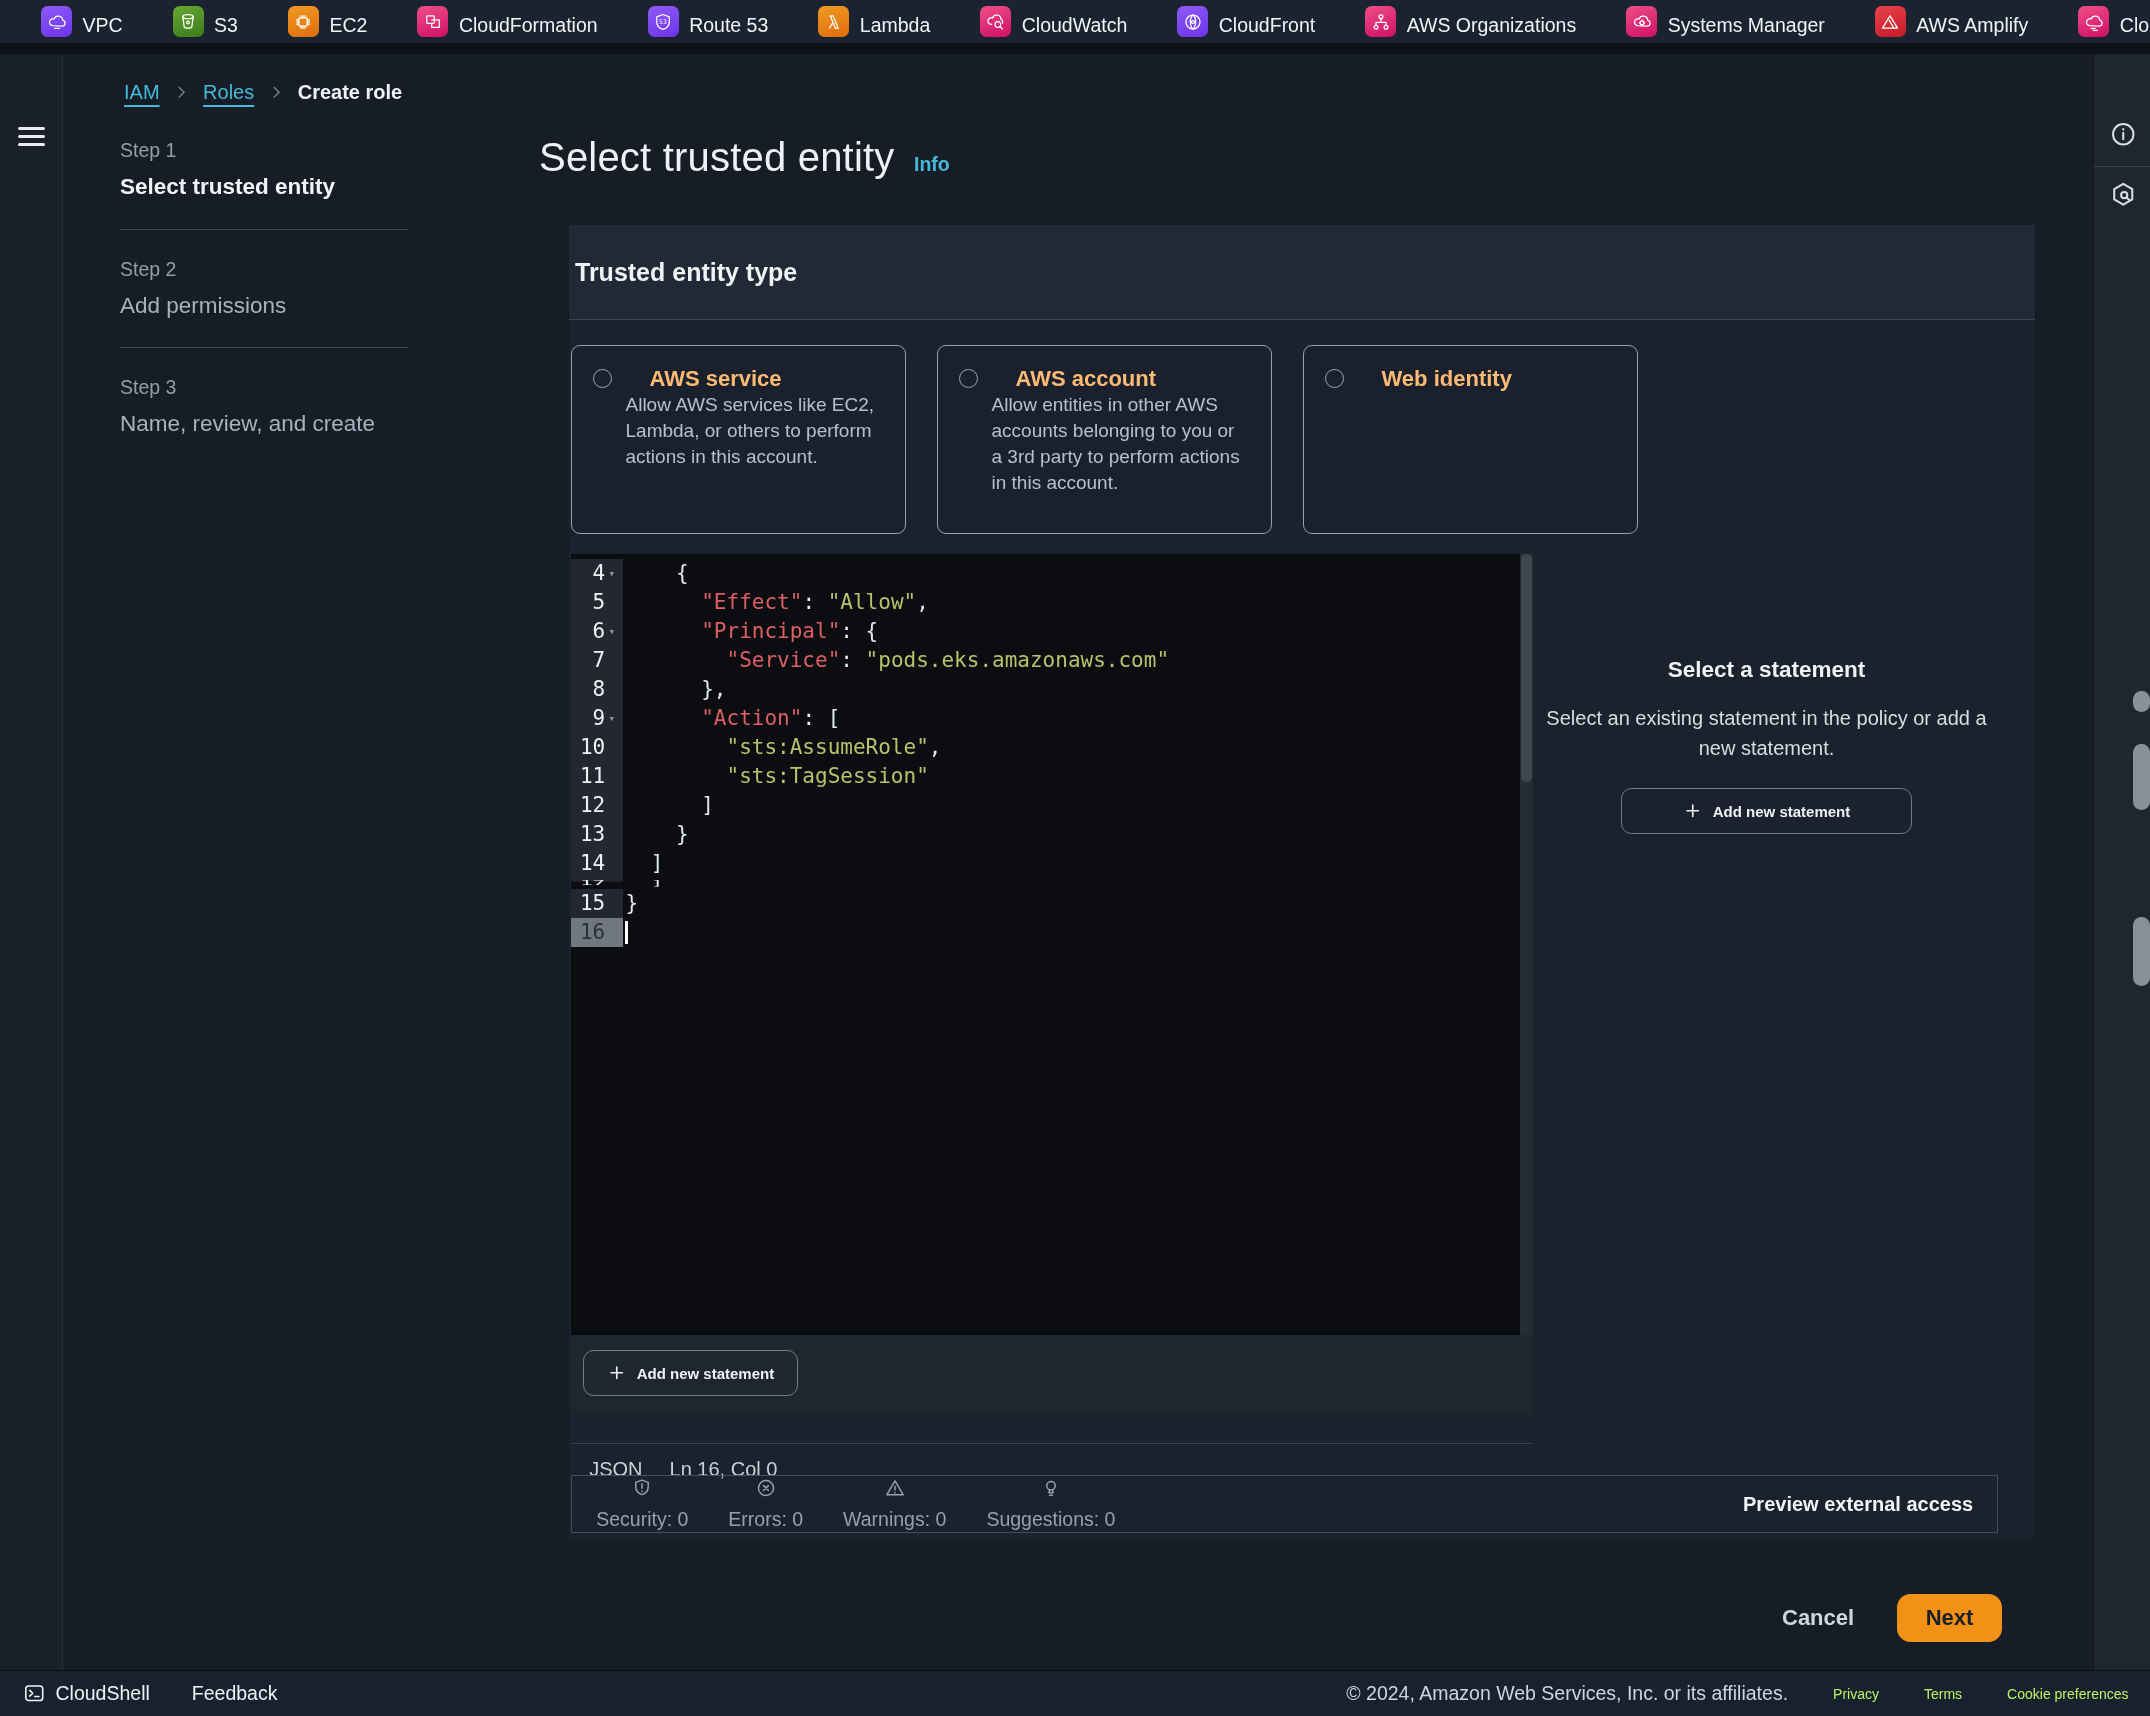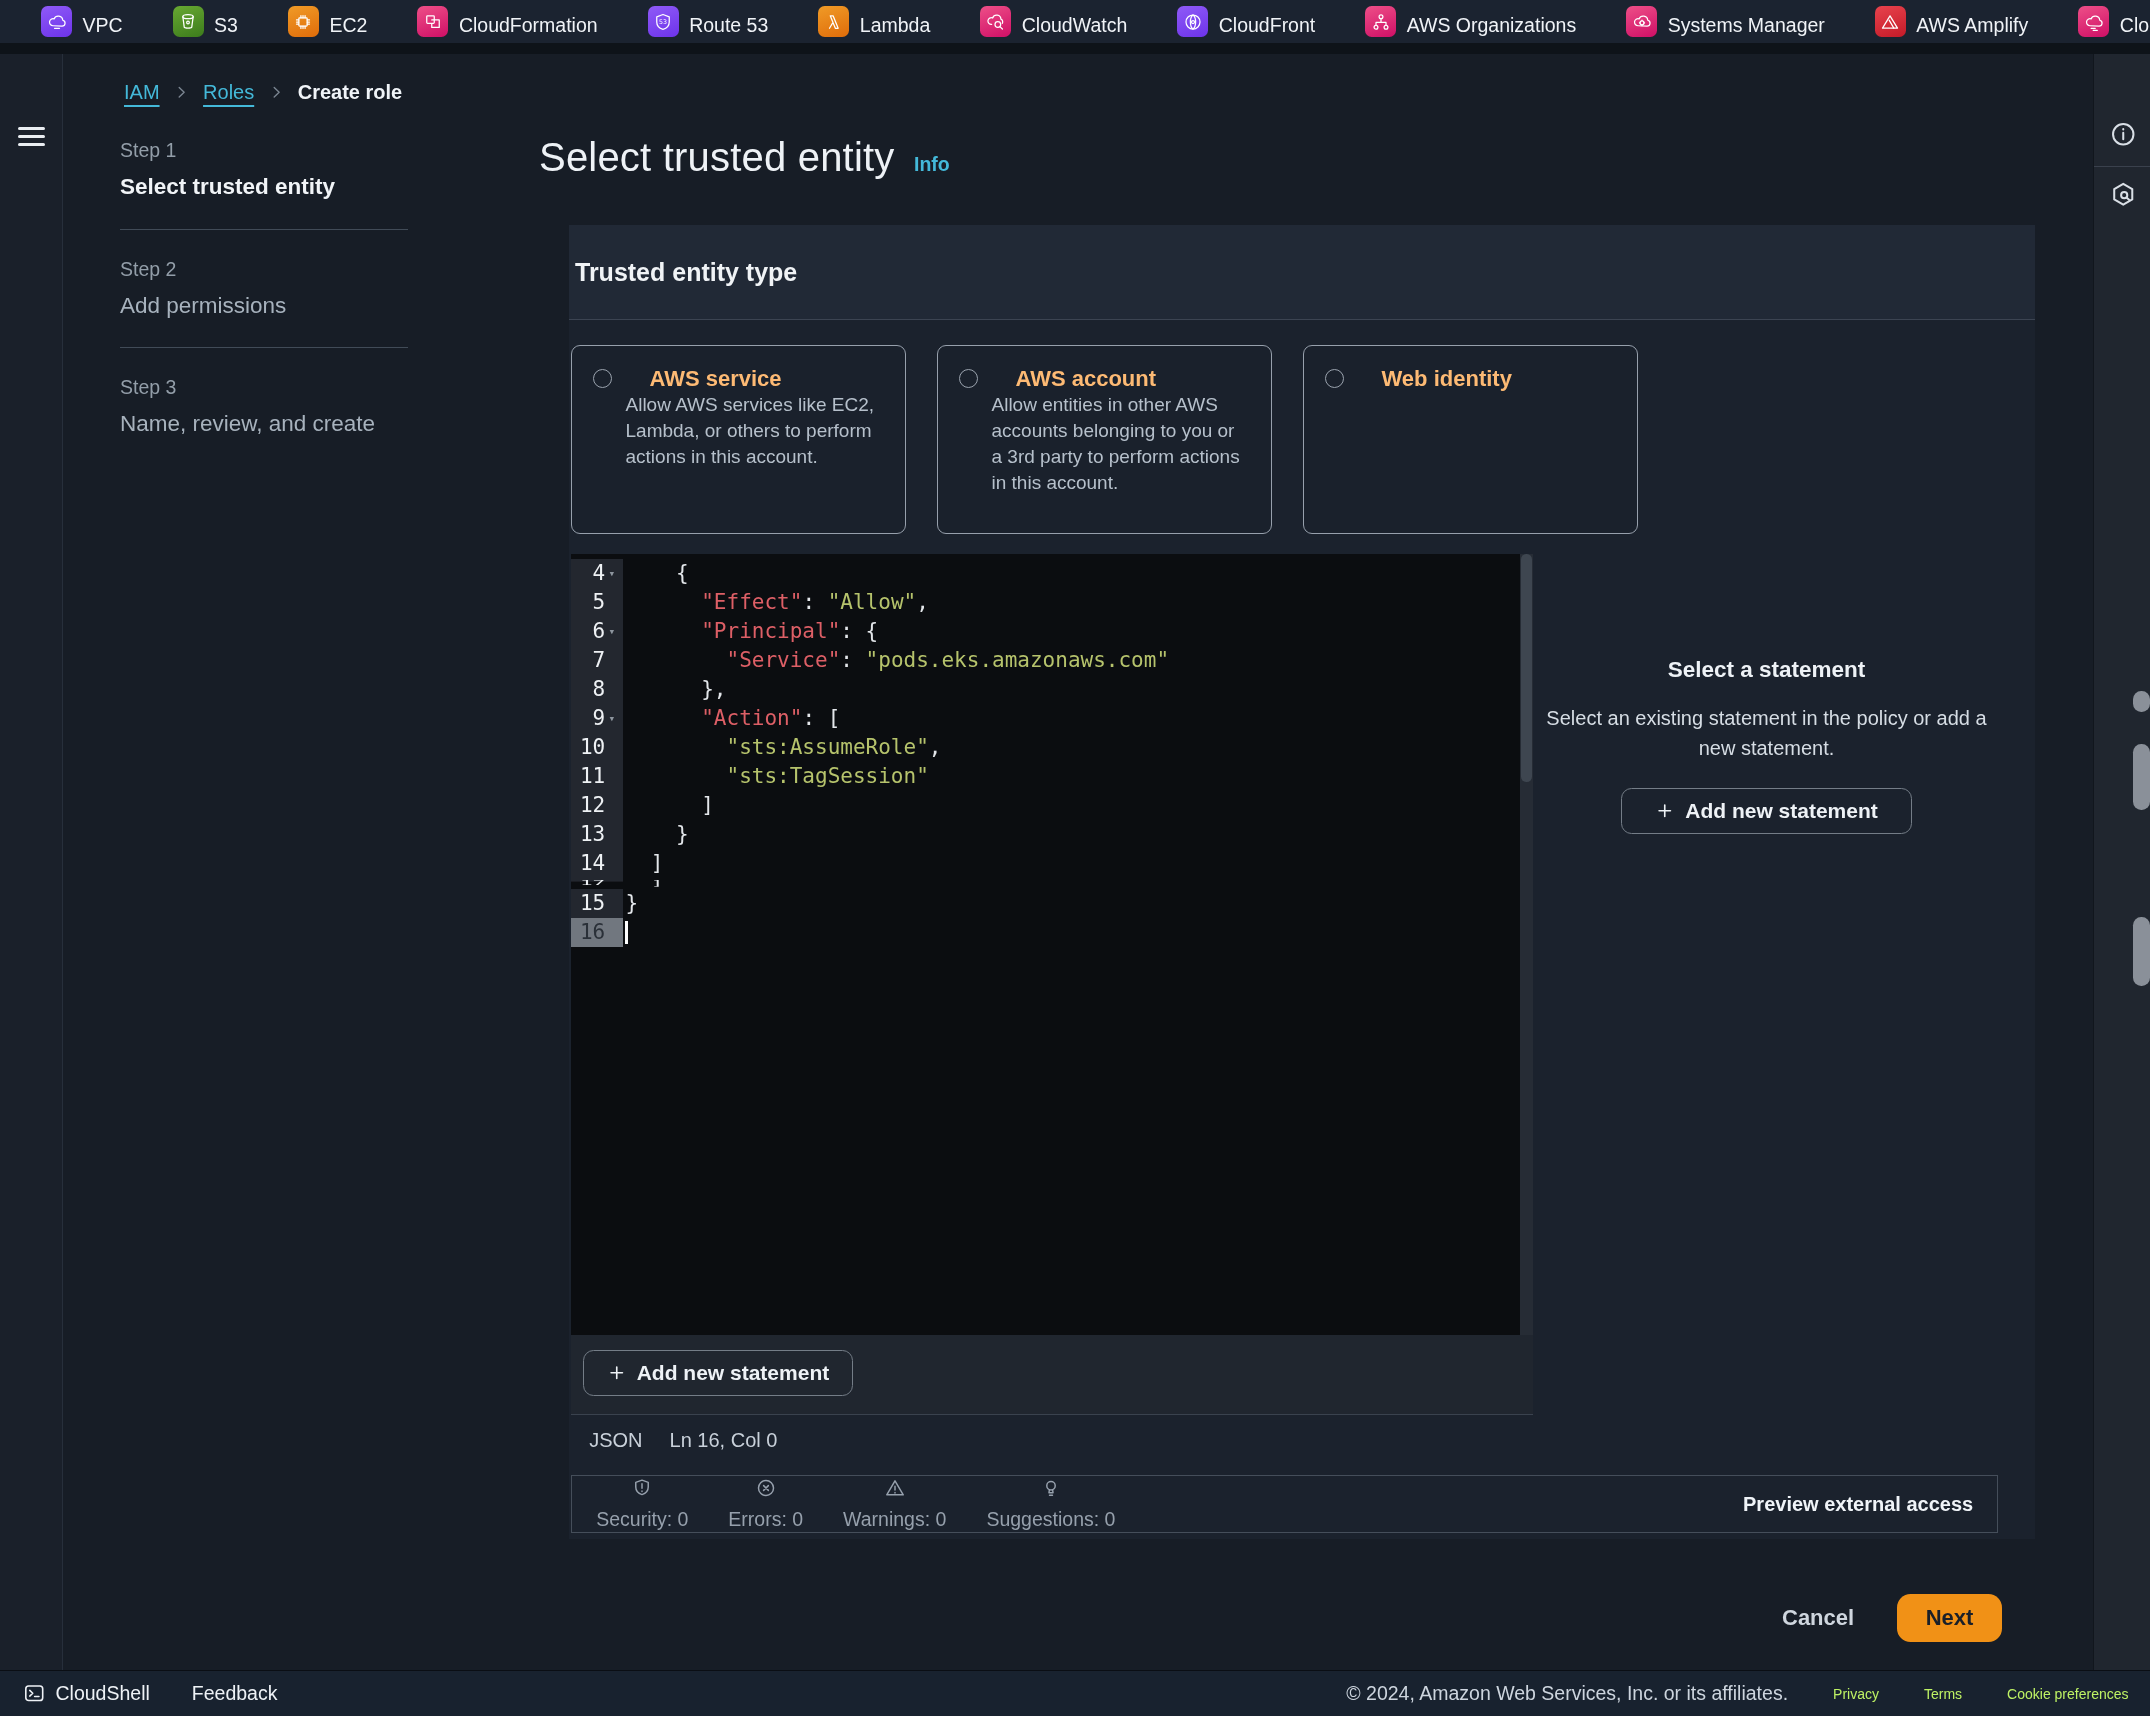--- a/index.html
+++ b/index.html
@@ -75,25 +75,25 @@
   .code { flex:1; padding-left:2.2px; white-space:pre; }
   .ind { display:inline-block; width:2ch; }
   .ind.g { border-left:0.7px dotted #363d46; }
   .tk-k { color:#dd5f66; } .tk-s { color:#b6c36c; } .tk-p { color:#e3e6ea; }
   .cursorbar { display:inline-block; width:2.2px; height:22.5px; background:#ffffff; vertical-align:middle; }
   .vscroll { position:absolute; right:0; top:0; width:13.5px; height:781px; background:#262c35; }
   .vthumb { position:absolute; left:1.5px; top:0; width:10.5px; height:228px; background:#3e4650; border-radius:5.2px; cursor:pointer; }
 
   .btnstrip { position:relative; width:962px; height:79px; background:#20262f; }
   .ghost-btn { display:inline-flex; align-items:center; gap:10.5px; border:1.5px solid #747d87; border-radius:10.5px;
-               background:transparent; color:#eef2f6; font-size:21px; font-weight:700; padding:0 22.5px; height:46px; cursor:pointer;
+               background:transparent; color:#eef2f6; font-size:15px; font-weight:700; padding:0 22.5px; height:46px; cursor:pointer;
                font-family:"Liberation Sans", sans-serif; }
   .btnstrip .ghost-btn { position:absolute; left:12px; top:15px; }
   .jsonbar { width:962px; height:52px; border-top:0.7px solid #3a424e; display:flex; align-items:center; gap:27px;
-             padding-left:18px; font-size:20px; color:#c9d1da; }
+             padding-left:18px; font-size:20px; color:#c9d1da;margin-top:29px; }
 
   .statementpanel { position:absolute; left:965px; top:316px; width:465px; height:978px; }
   .sp-inner { width:449px; margin:116px auto 0; text-align:center; }
   .sp-title { font-size:22.5px; font-weight:700; color:#eef2f6; }
   .sp-desc { font-size:20px; color:#d6dde4; line-height:1.5; margin-top:19.5px; }
   .sp-inner .ghost-btn { margin-top:25.5px; width:291px; justify-content:center; }
 
   .statusbox { position:absolute; left:2.2px; top:1250px; width:1427px; height:58px; border:1.5px solid #454e5a;
                display:flex; align-items:center; gap:40px; padding:0 24px; }
   .st-item { display:flex; align-items:center; gap:9px; font-size:19.5px; color:#96a0ac;flex-direction:column; }

